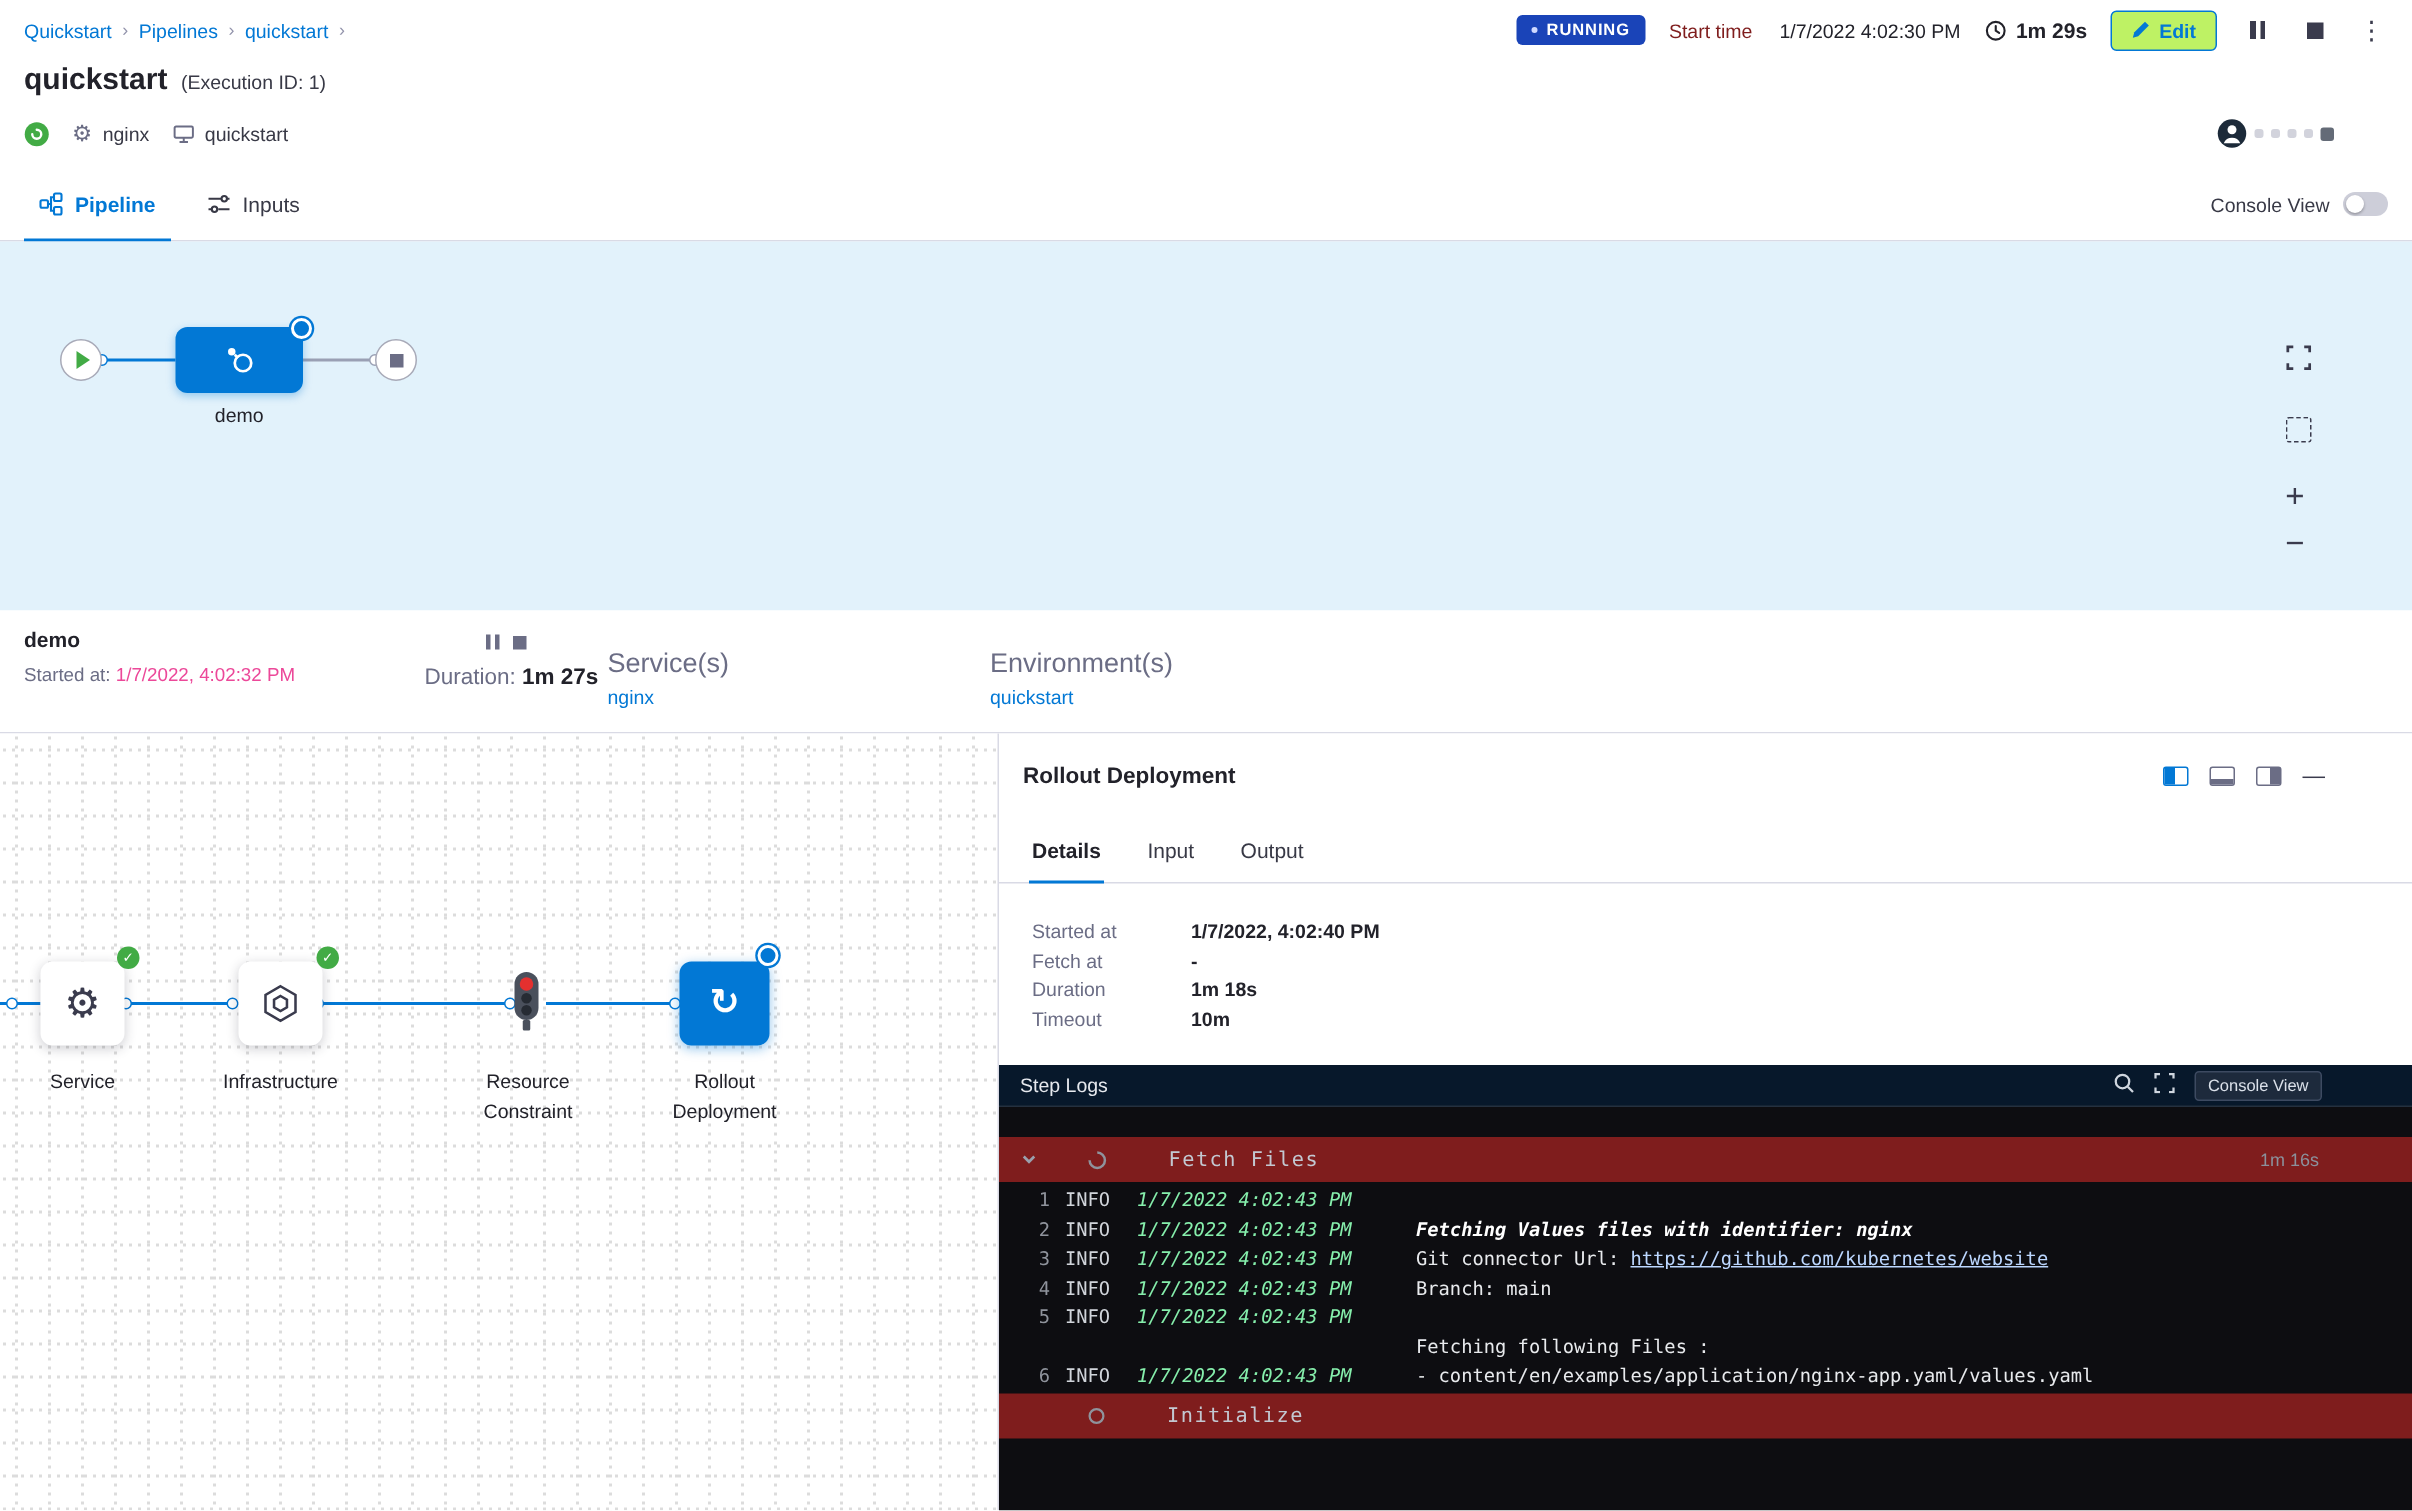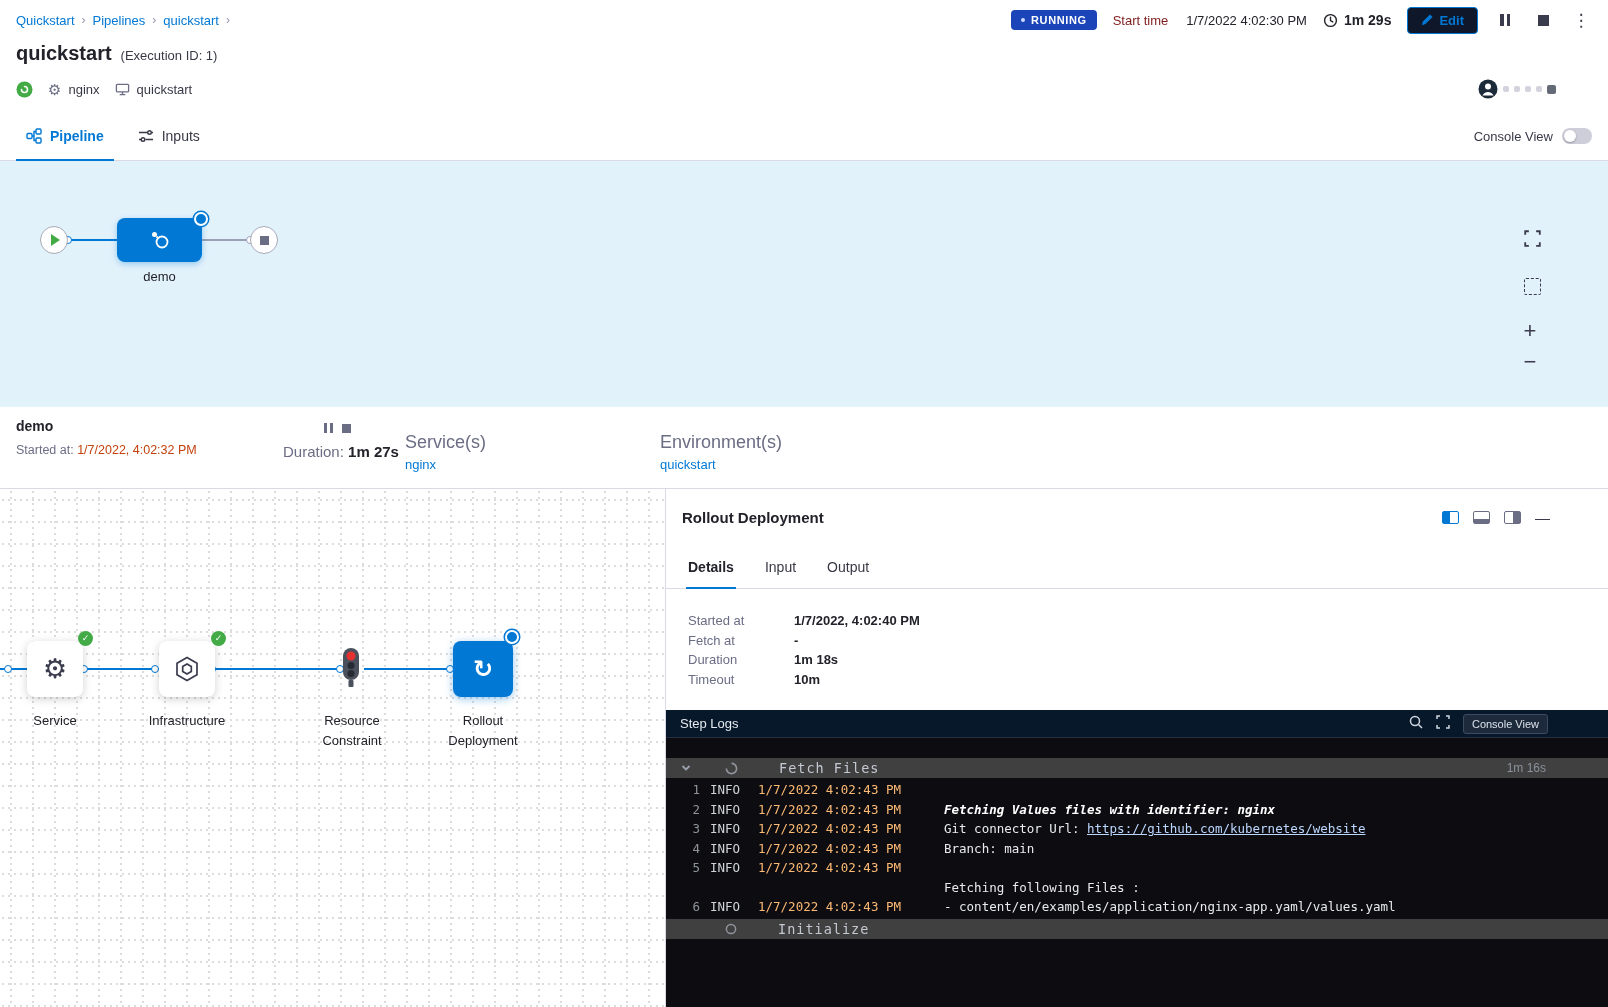--- a/index.html
+++ b/index.html
@@ -16,21 +16,21 @@
   .crumbs .sep{color:#9293ab;font-size:12px;}
   .top-right{display:flex;align-items:center;gap:16px;}
   .badge{display:inline-flex;align-items:center;gap:6px;background:#1a44b8;color:#fff;
          font-size:11px;font-weight:700;letter-spacing:.6px;padding:4px 10px;border-radius:4px;}
   .badge .dot{width:4px;height:4px;border-radius:50%;background:#cfd9ff;}
   .stime{font-size:13px;}
   .stime .lbl{color:#7f1d1d;margin-right:18px;}
   .elapsed{display:inline-flex;align-items:center;gap:6px;font-size:14px;}
   .elapsed b{font-weight:700;}
   .edit-btn{display:inline-flex;align-items:center;gap:6px;border:1px solid #0278d5;color:#0278d5;
-            border-radius:4px;height:27px;padding:0 13px;font-size:13px;font-weight:600;background:#0f172a;}
+            border-radius:4px;height:27px;padding:0 13px;font-size:13px;font-weight:600;background:#bef264;}
   .iconbtn{display:inline-flex;align-items:center;justify-content:center;width:22px;height:22px;color:#3a3b4d;}
   .icon-pause{display:inline-flex;gap:3px;}
   .icon-pause i{display:block;width:3.5px;height:12px;background:#3a3b4d;}
   .icon-pause.gray i{background:#6b6d85;width:3px;height:10px;}
   .icon-stopsq{display:block;width:11px;height:11px;background:#3a3b4d;}
   .icon-stopsq.gray{background:#6b6d85;width:9px;height:9px;}
   .kebab{font-size:17px;color:#3a3b4d;line-height:1;}
 
   
   .title-row{position:absolute;top:42px;left:16px;display:flex;align-items:baseline;gap:9px;}
@@ -70,21 +70,21 @@
   .stage-node .run-dot{right:-6px;top:-6px;}
   .stage-label{position:absolute;left:117px;top:108px;width:85px;text-align:center;font-size:13px;color:#22222a;}
   .canvas-ctl{position:absolute;width:26px;height:26px;display:flex;align-items:center;justify-content:center;color:#3a3b4d;}
   .marquee{display:block;width:15px;height:15px;border:1.5px dashed #3a3b4d;border-radius:2px;}
   .zoomtxt{font-size:22px;color:#3a3b4d;line-height:1;font-weight:400;}
 
   
   .stagebar{position:absolute;top:407px;left:0;right:0;height:82px;background:#fff;border-bottom:1px solid #d9dae5;box-sizing:border-box;}
   .sb-name{position:absolute;left:16px;top:11px;font-size:14px;font-weight:700;}
   .sb-started{position:absolute;left:16px;top:36px;font-size:12.5px;color:#6b6d85;}
-  .sb-started .v{color:#c2410c;margin-top:15px;}
+  .sb-started .v{color:#ec4899;margin-top:15px;}
   .sb-icons{position:absolute;left:324px;top:14px;display:flex;gap:9px;align-items:center;}
   .sb-duration{position:absolute;left:283px;top:36px;font-size:15px;color:#6b6d85;}
   .sb-duration b{color:#22222a;font-weight:600;}
   .sb-col{position:absolute;top:25px;}
   .sb-col.svc{left:405px;}
   .sb-col.env{left:660px;}
   .collbl{font-size:18px;color:#6b6d85;margin-bottom:4px;}
   .collink{font-size:13px;color:#0278d5;display:block;}
 
   
@@ -126,32 +126,32 @@
 
   
   .steplogs{position:absolute;top:221px;left:0;right:0;bottom:0;background:#0d0d11;}
   .sl-header{position:absolute;top:0;left:0;right:0;height:28px;background:#07182b;border-bottom:1px solid #24303f;
              display:flex;align-items:center;padding:0 60px 0 14px;box-sizing:border-box;}
   .sl-title{color:#e6e9ee;font-size:13px;}
   .sl-right{margin-left:auto;display:flex;align-items:center;gap:13px;}
   .console-btn{border:1px solid #3d4a61;background:#1d2a3c;color:#dbe1ea;font-size:11px;border-radius:3px;padding:3px 8px;}
   .sl-body{position:absolute;top:28px;left:0;right:0;bottom:0;background:#0d0d11;overflow:hidden;
            font-family:"DejaVu Sans Mono","Liberation Mono",monospace;}
-  .log-section{height:20px;background:#404040;display:flex;align-items:center;padding:0 62px 0 10px;box-sizing:border-box;gap:21px;}
+  .log-section{height:30px;background:#7f1d1d;display:flex;align-items:center;padding:0 62px 0 10px;box-sizing:border-box;gap:21px;}
   .log-section.first{margin-top:20px;}
   .log-section.second{margin-top:2px;}
   .chev-btn{width:20px;height:20px;display:flex;align-items:center;justify-content:center;}
   .sec-spinner{margin-left:8px;display:flex;}
   .sec-name{margin-left:20px;color:#c3c8d1;font-size:13.5px;letter-spacing:1px;}
   .sec-duration{margin-left:auto;color:#8b919c;font-size:12px;font-family:"Liberation Sans",sans-serif;}
   .log-lines{margin-top:2px;}
   .log-line{display:flex;align-items:center;height:19.5px;font-size:12.5px;padding-left:20px;}
   .ln{width:14px;text-align:right;color:#8f939c;}
   .lv{width:40px;margin-left:10px;color:#d0d4da;}
-  .lt{width:170px;margin-left:8px;color:#fdba74;}
+  .lt{width:170px;margin-left:8px;color:#86efac;font-style:italic;}
   .lm{margin-left:16px;color:#e8eaed;white-space:pre;}
   .lm.bold{font-weight:700;color:#fff;font-style:italic;}
   .lm-link{color:#bcd7ff;text-decoration:underline;font-size:12.5px;}
 </style>
 </head>
 <body>
 
 <div id="app">
 
   <header class="topbar">

